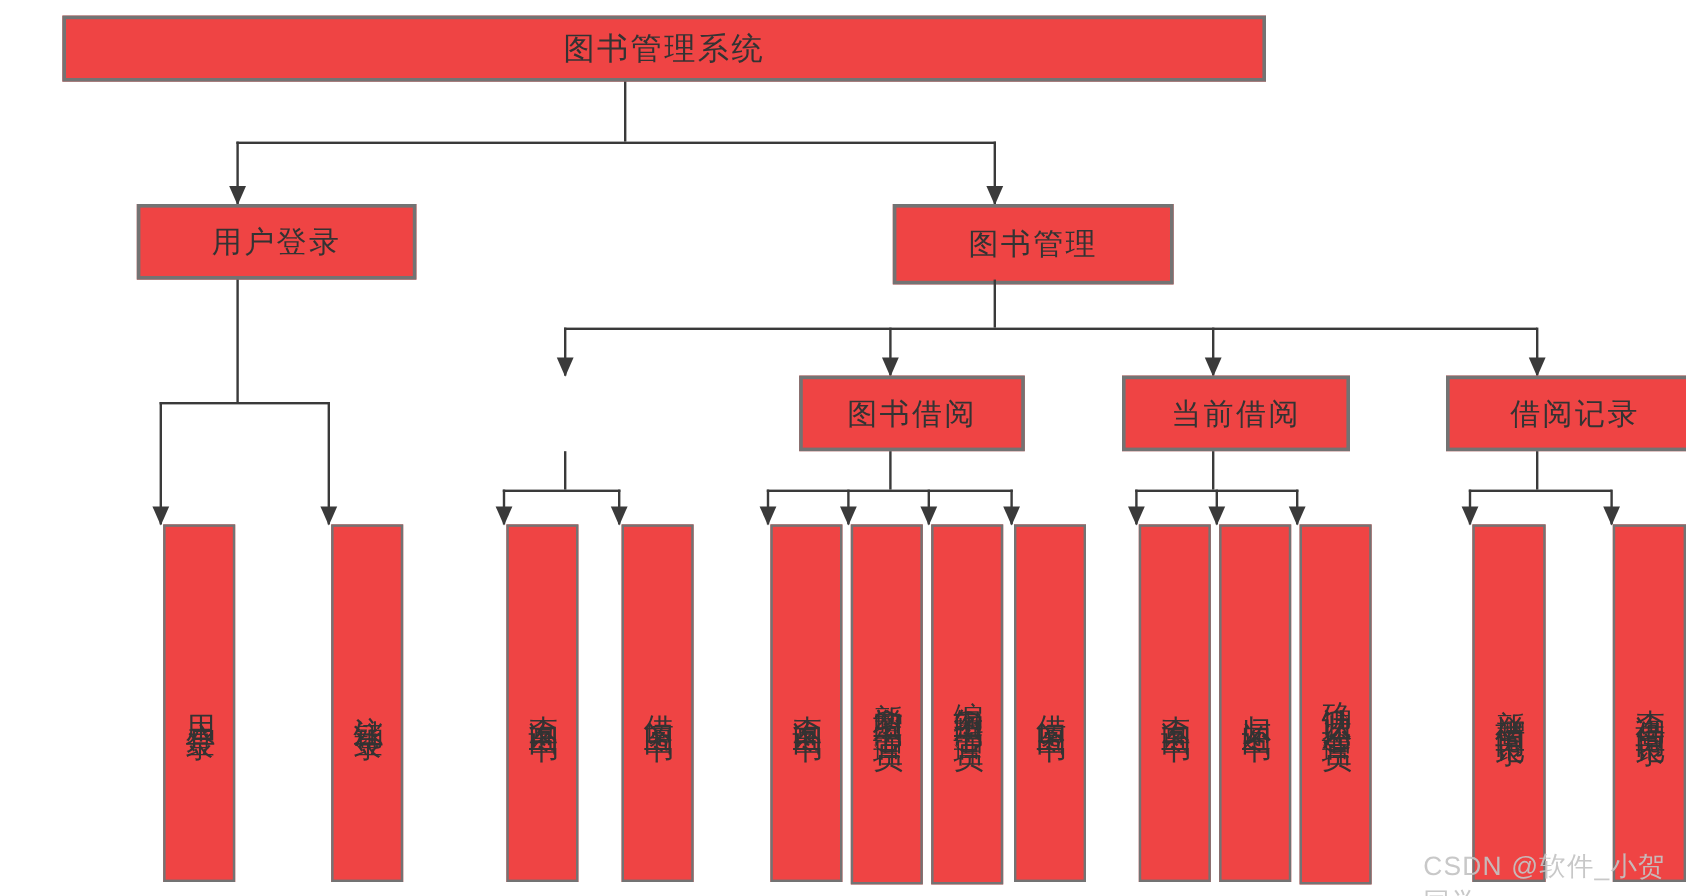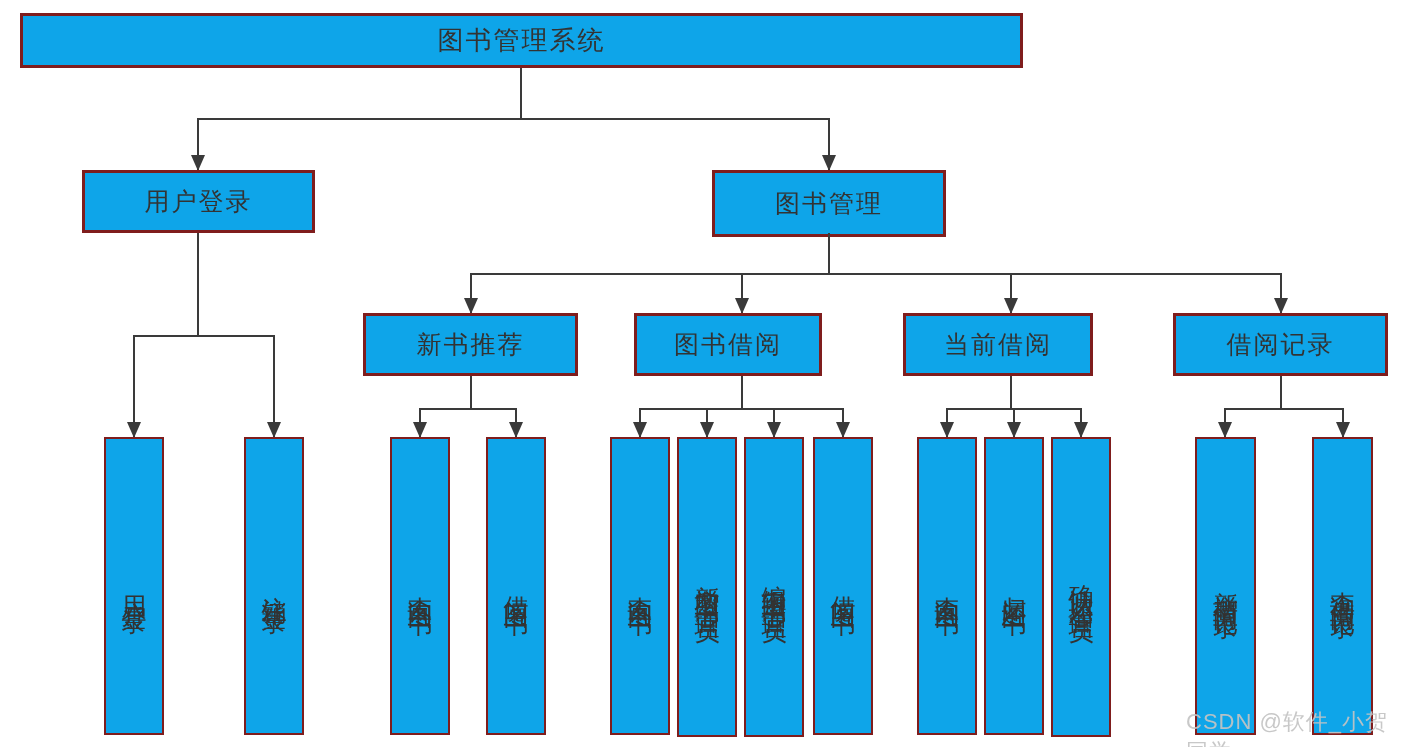--- a/index.html
+++ b/index.html
@@ -1,23 +1,23 @@
 <!DOCTYPE html>
 <html><head>
 <meta charset="utf-8">
 <style>
   html,body { margin:0; padding:0; background:#ffffff; }
   .canvas {
     position:relative; width:1405px; height:747px; background:#ffffff;
     font-family:"Liberation Sans", sans-serif; color:#333333; overflow:hidden;
   }
   .box {
-    position:absolute; background:#0ea5e9; border:3px solid #7f1d1d;
+    position:absolute; background:#ef4444; border:3px solid #737373;
     box-sizing:border-box; display:flex; align-items:center; justify-content:center;
-    font-size:25px; letter-spacing:2px; white-space:nowrap;
+    font-size:25px; letter-spacing:2px; white-space:nowrap;margin-left:32px;
   }
   .box.root { font-size:26px; }
   .box.leaf {
     border-width:2px; writing-mode:vertical-rl; text-orientation:mixed;
     font-size:25px; letter-spacing:5px; line-height:1; white-space:normal;
   }
   .vline { position:absolute; width:2px; background:#3a3a3a; }
   .hline { position:absolute; height:2px; background:#3a3a3a; }
   .arrow { position:absolute; width:2px; background:#3a3a3a; }
   .arrow::after {
@@ -50,21 +50,20 @@
   <div class="arrow" style="left:133px;top:335px;height:102px"></div>
   <div class="arrow" style="left:273px;top:335px;height:102px"></div>
 
   <div class="vline" style="left:828px;top:233px;height:40px"></div>
   <div class="hline" style="left:470px;top:273px;width:811px"></div>
   <div class="arrow" style="left:470px;top:273px;height:40px"></div>
   <div class="arrow" style="left:741px;top:273px;height:40px"></div>
   <div class="arrow" style="left:1010px;top:273px;height:40px"></div>
   <div class="arrow" style="left:1280px;top:273px;height:40px"></div>
 
-  <div class="box" style="left:363px;top:313px;width:215px;height:63px">新书推荐</div>
   <div class="box" style="left:634px;top:313px;width:188px;height:63px">图书借阅</div>
   <div class="box" style="left:903px;top:313px;width:190px;height:63px">当前借阅</div>
   <div class="box" style="left:1173px;top:313px;width:215px;height:63px">借阅记录</div>
 
   <div class="vline" style="left:470px;top:376px;height:32px"></div>
   <div class="hline" style="left:419px;top:408px;width:98px"></div>
   <div class="arrow" style="left:419px;top:408px;height:29px"></div>
   <div class="arrow" style="left:515px;top:408px;height:29px"></div>
 
   <div class="vline" style="left:741px;top:376px;height:32px"></div>

